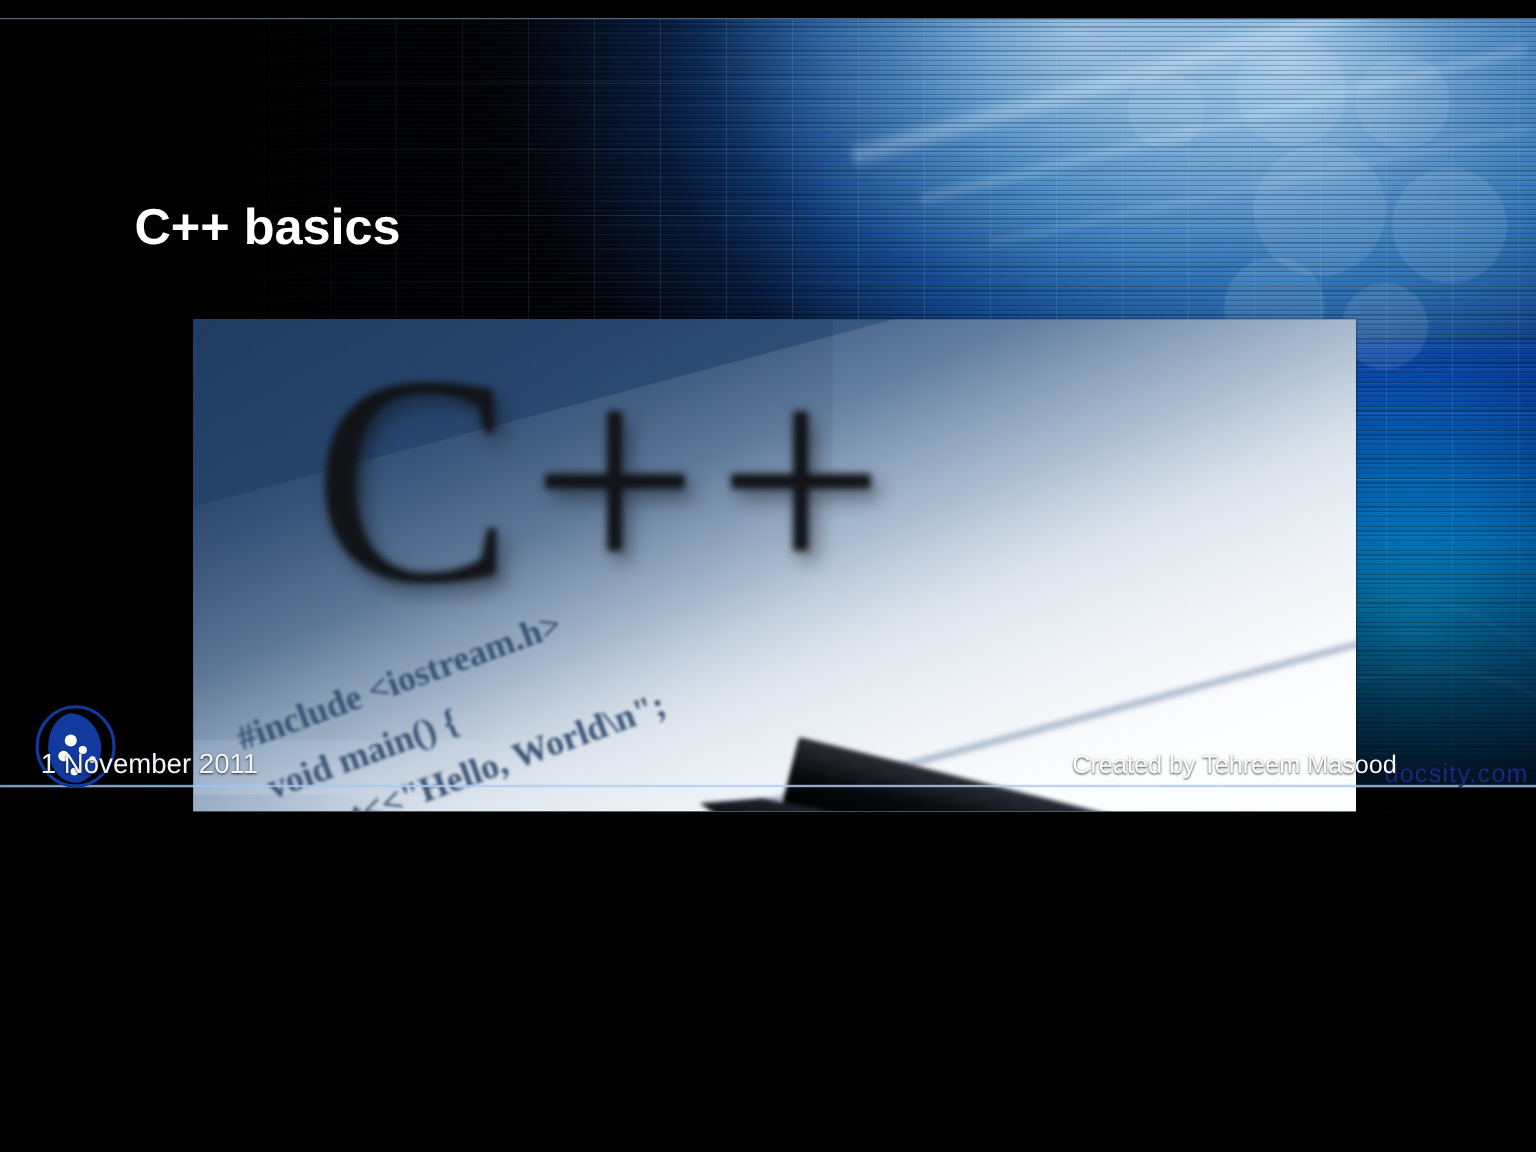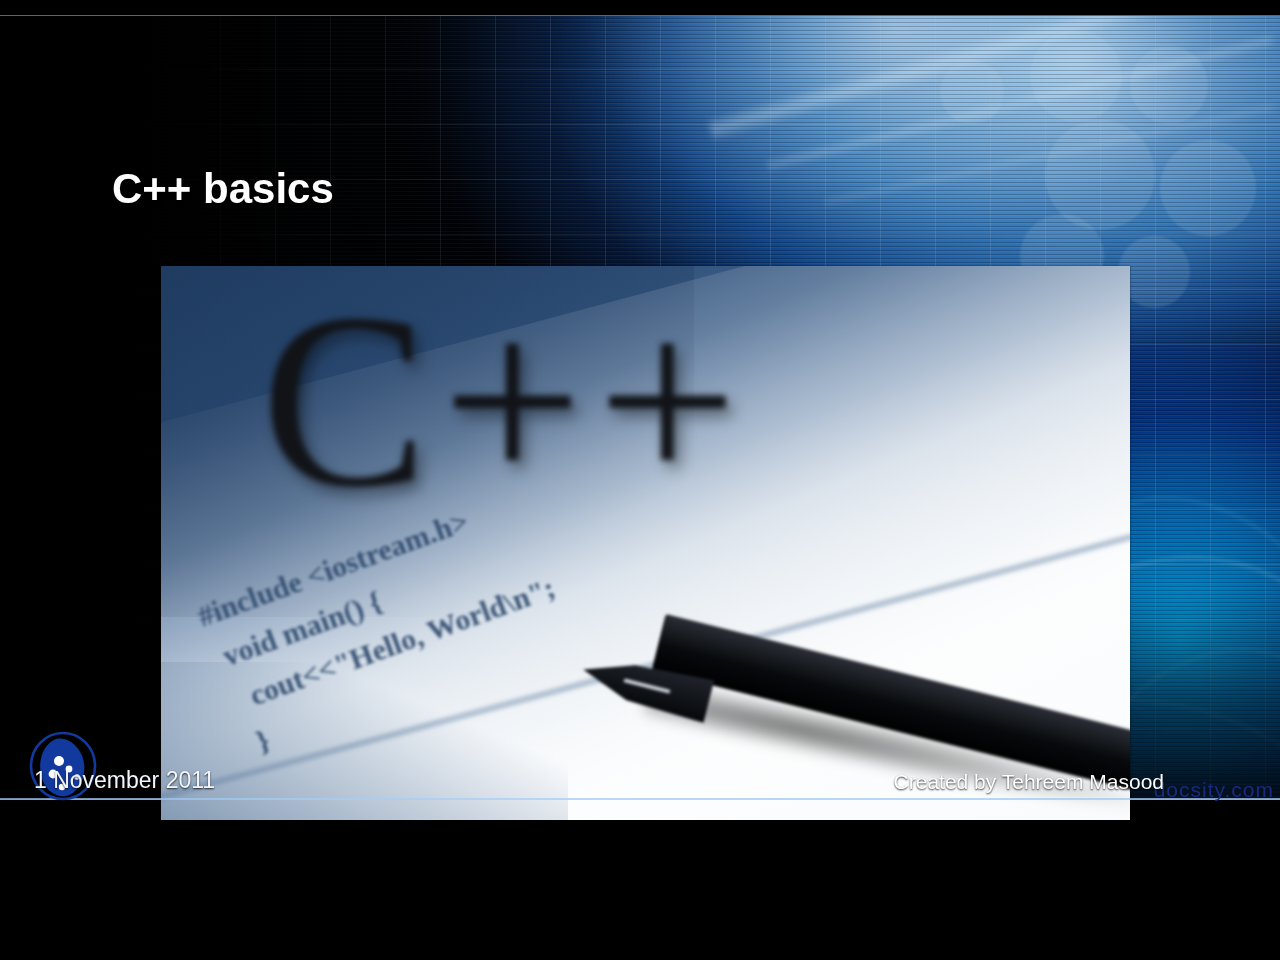--- a/index.html
+++ b/index.html
@@ -7,21 +7,21 @@
     margin: 0; padding: 0;
     background: #000;
     width: 1280px; height: 960px;
     overflow: hidden;
     font-family: "Liberation Sans", sans-serif;
   }
 
   #slide {
     position: relative;
     width: 1280px;
-    height: 820px;
+    height: 676px;
     background: #000000;
     overflow: hidden;
   }
 
   
   .bg-base {
     position: absolute; inset: 0;
     background: #000205;
   }
 

